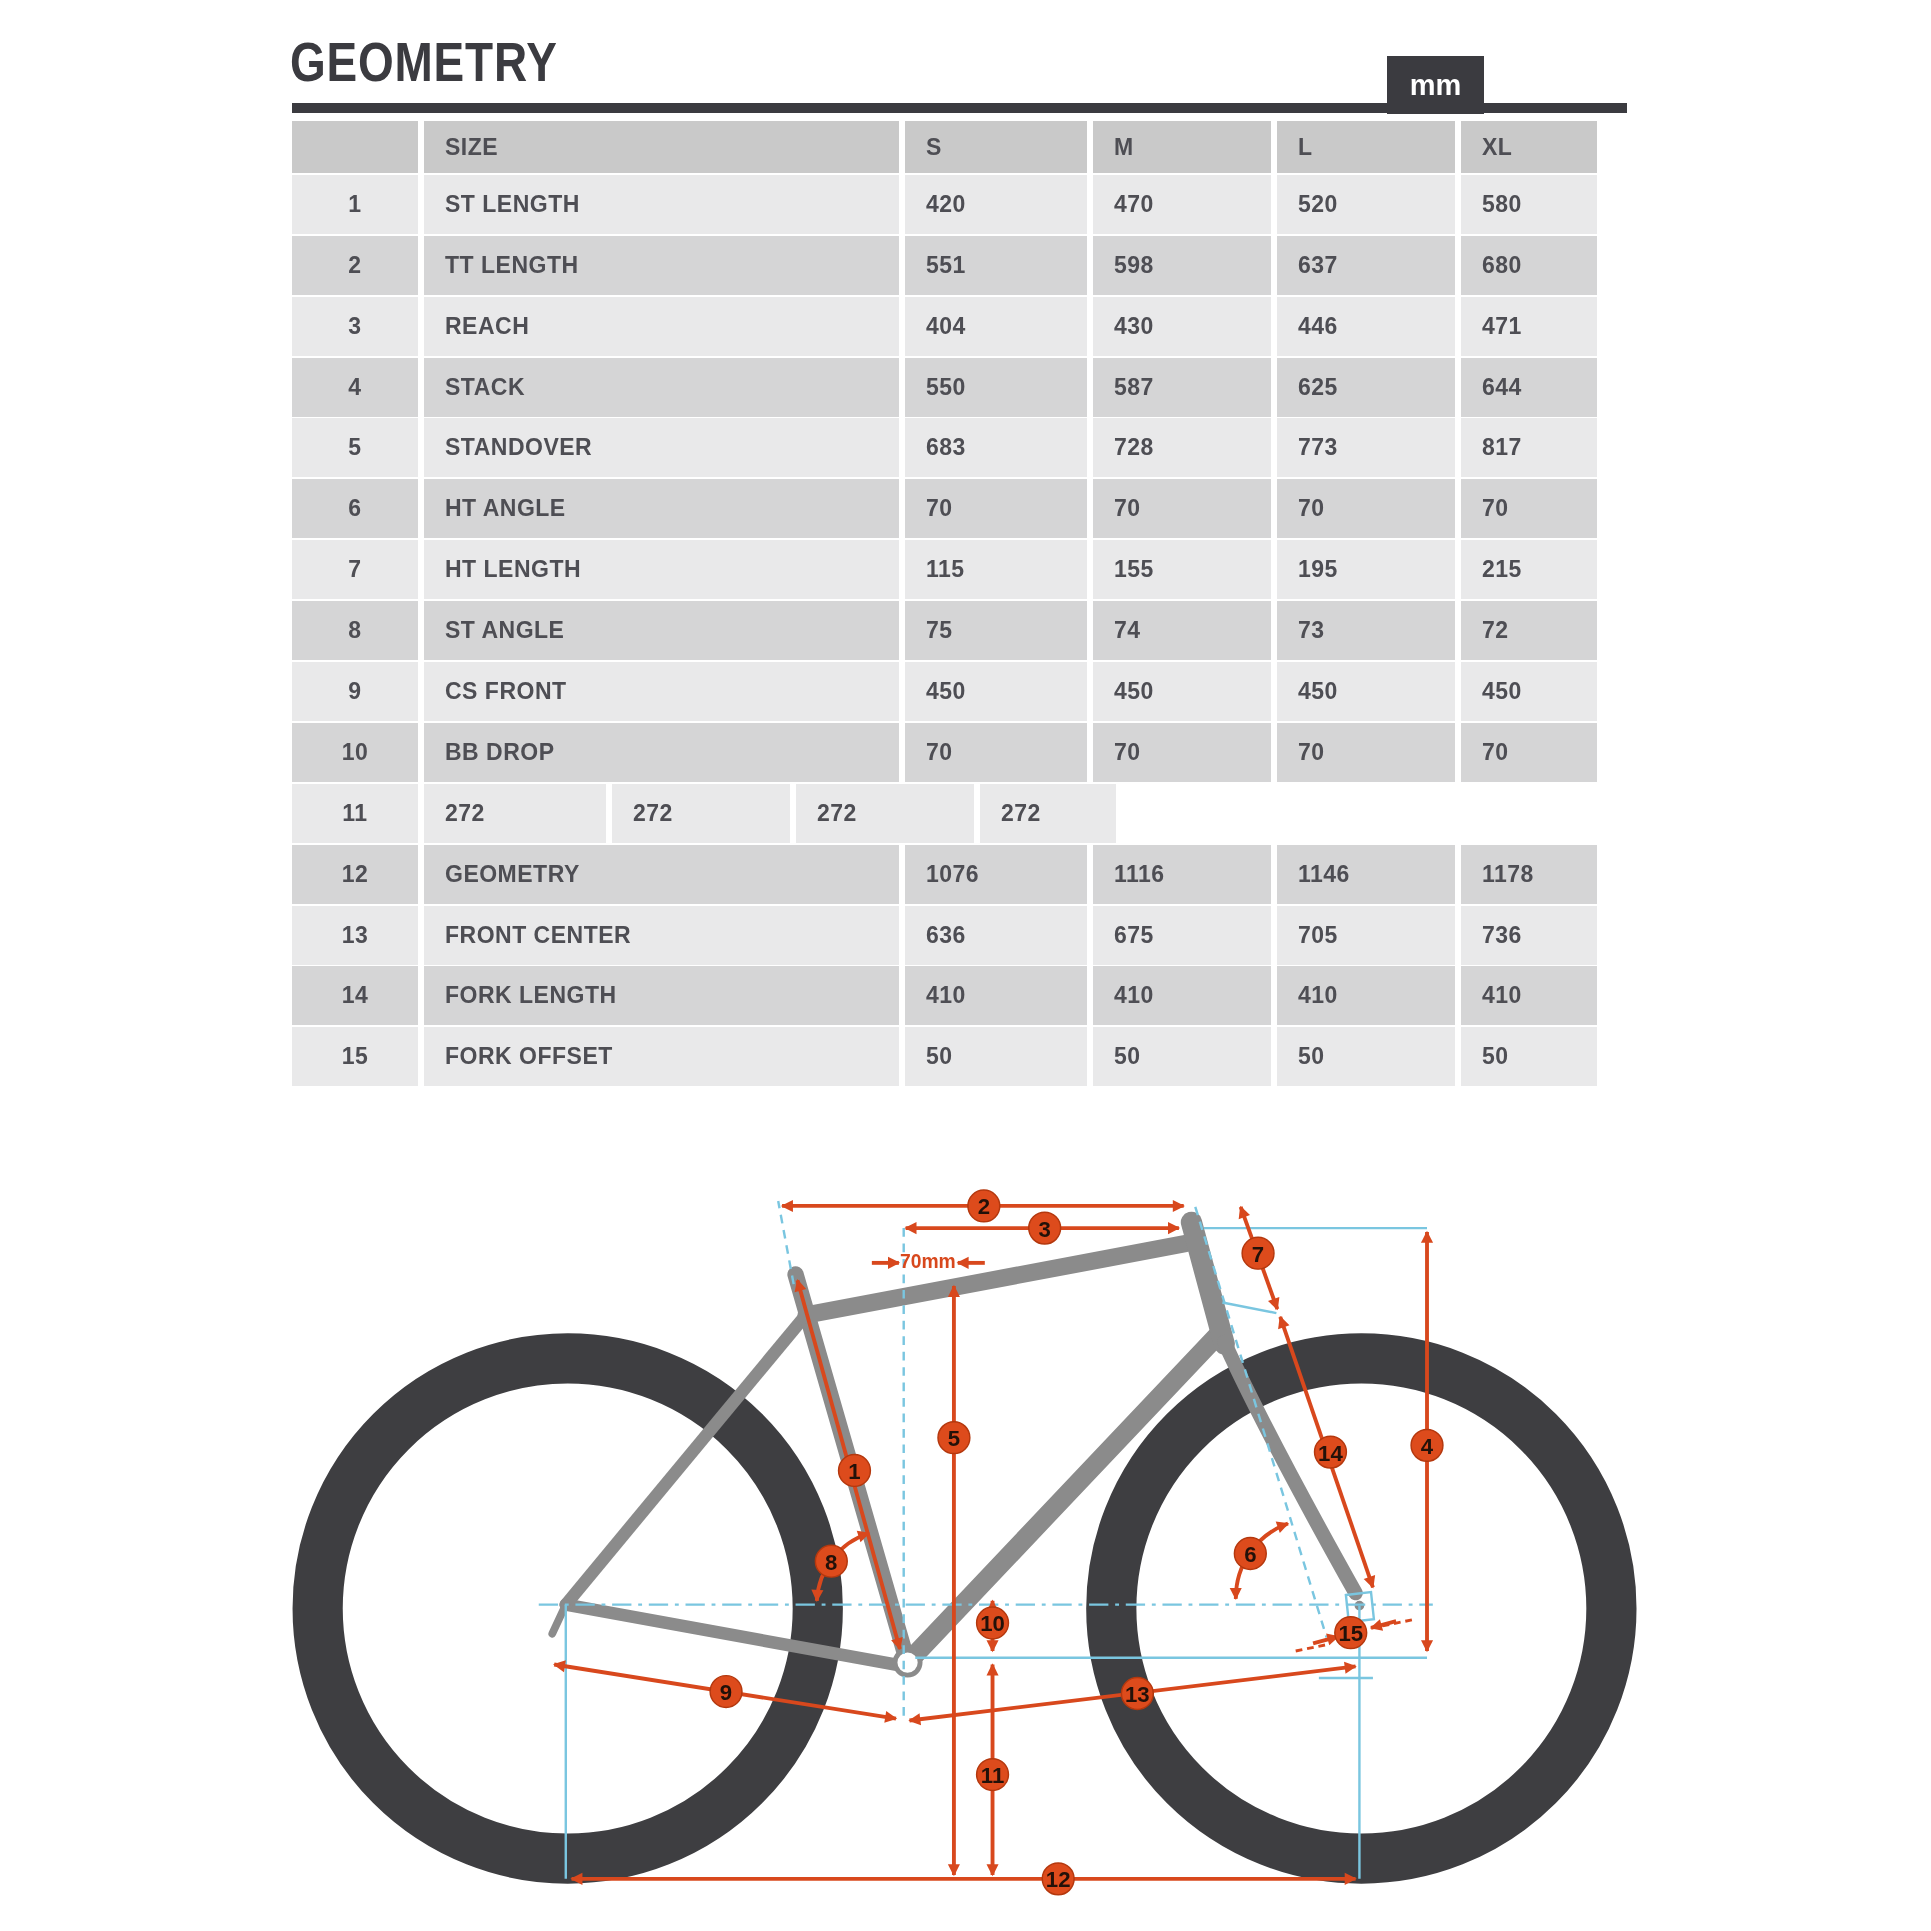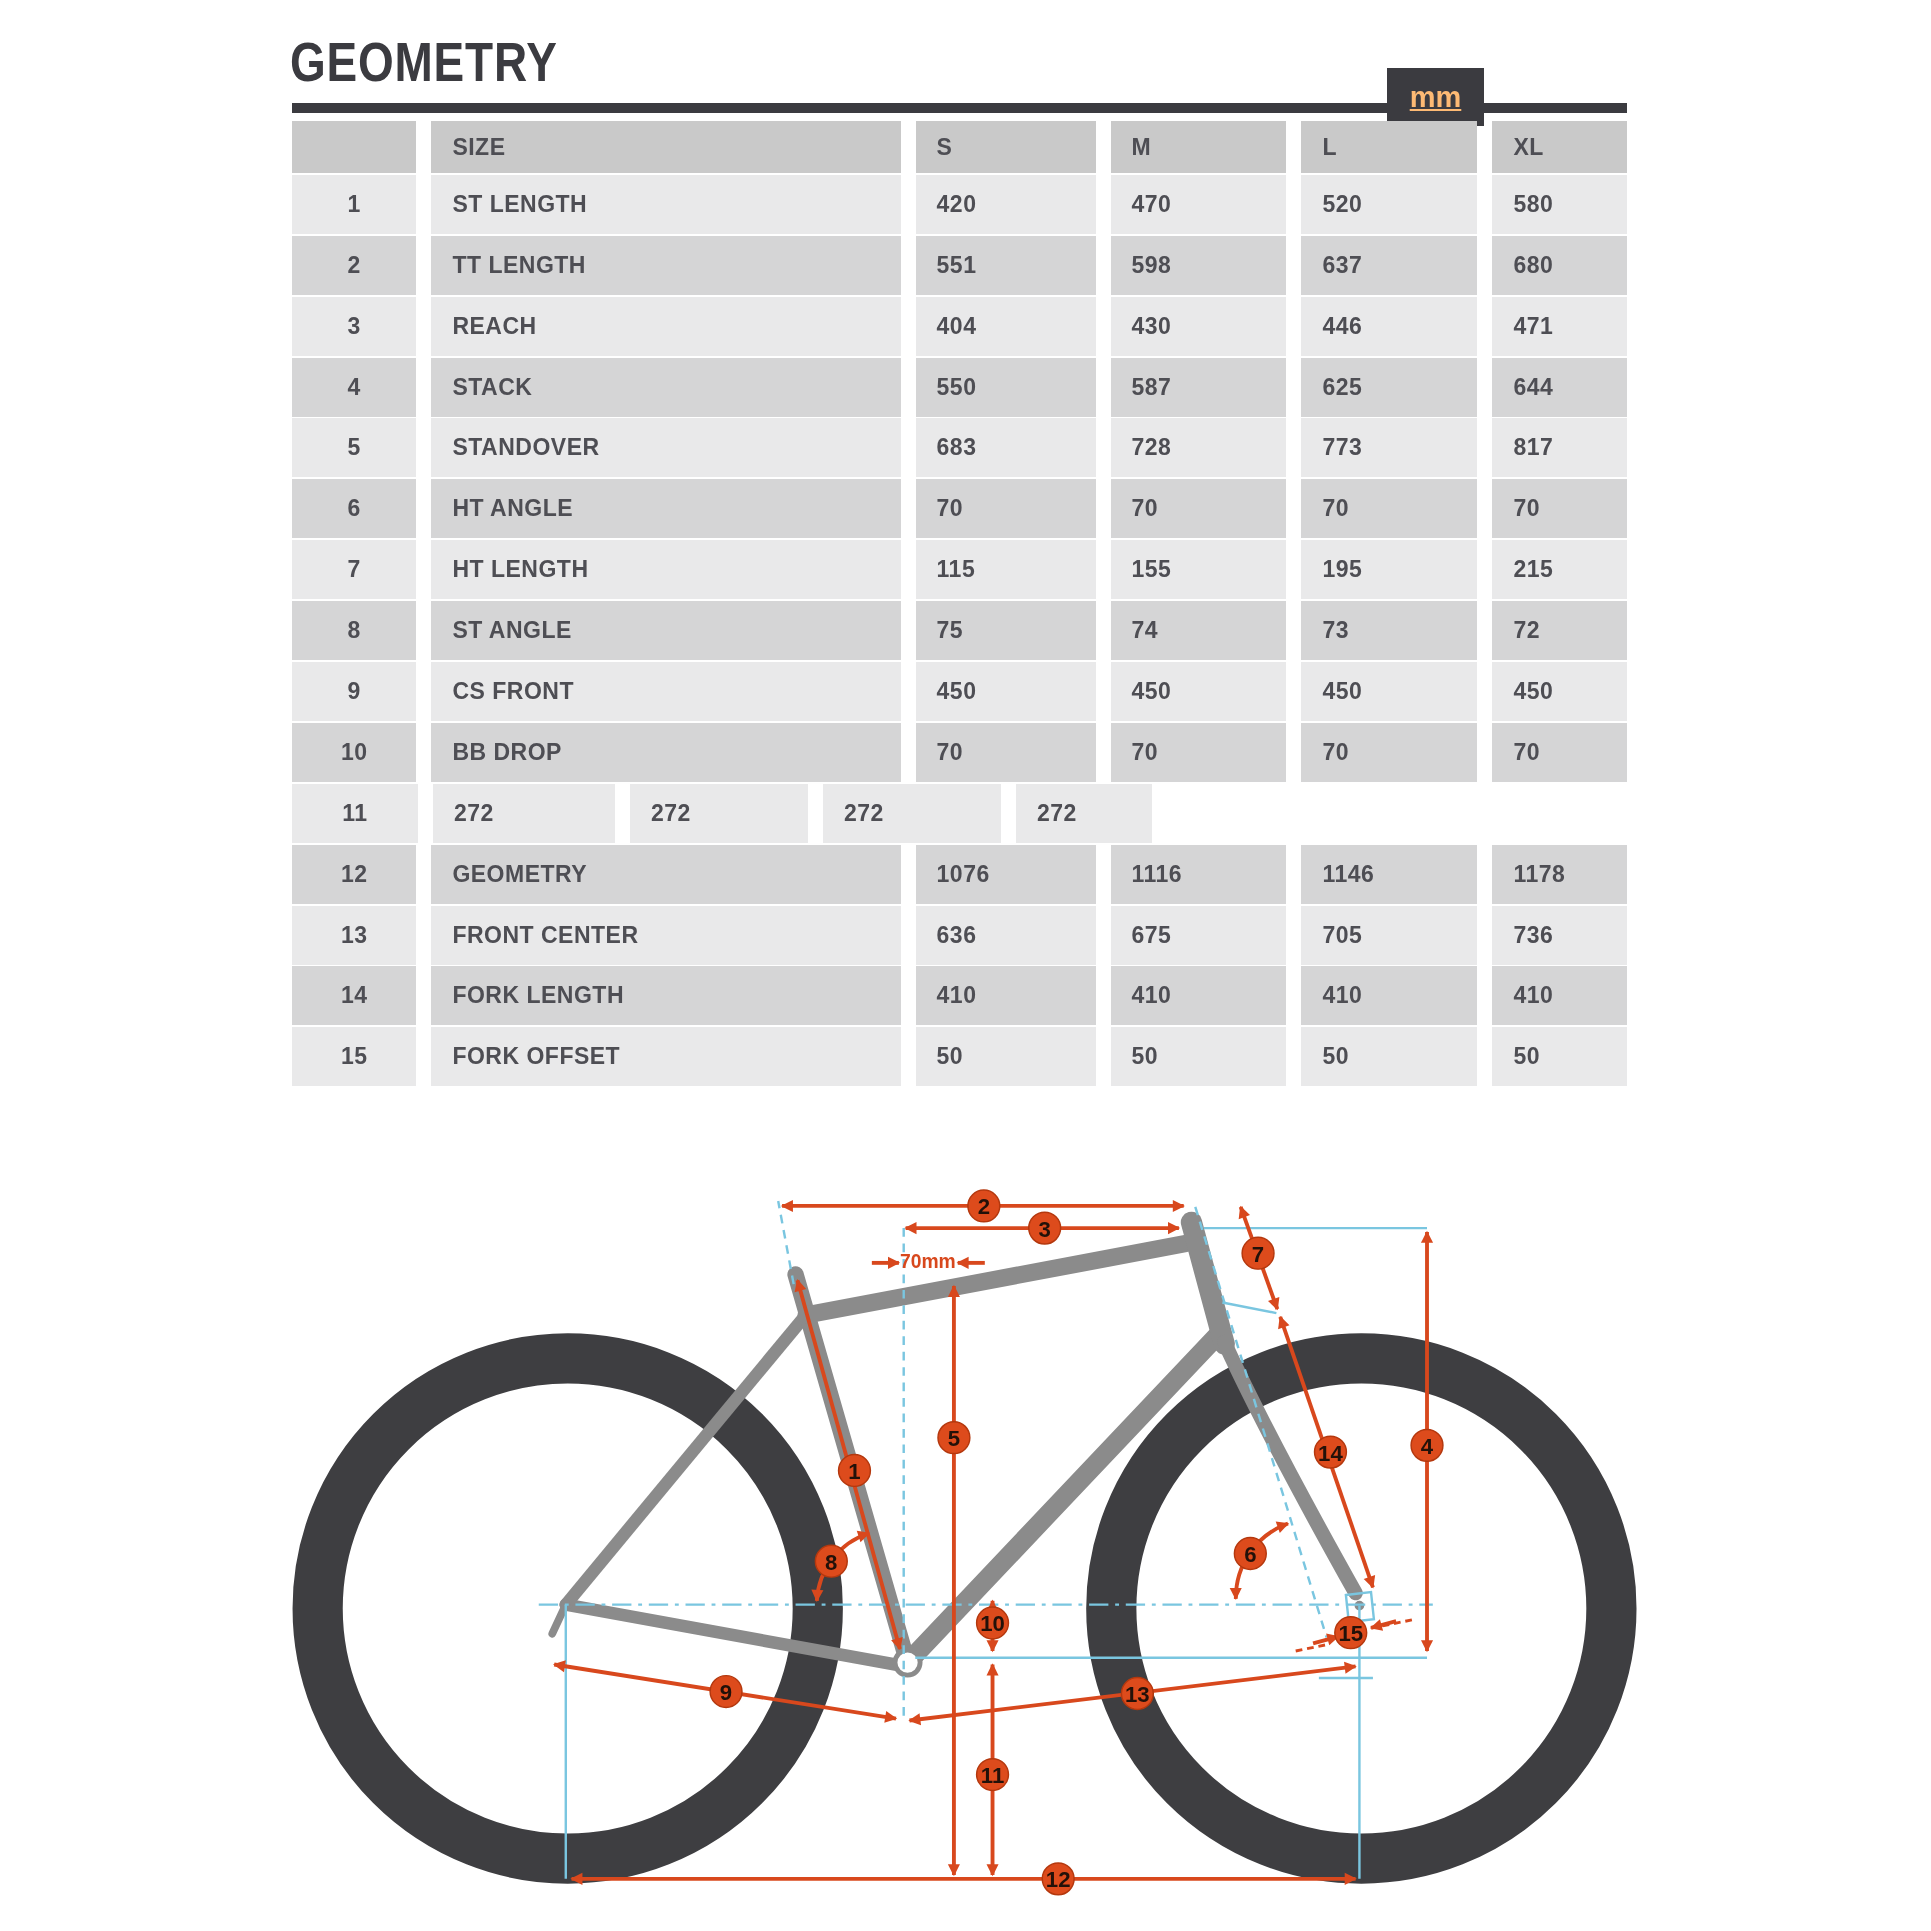--- a/index.html
+++ b/index.html
@@ -3,26 +3,26 @@
 <meta charset="utf-8">
 <style>
   html,body{margin:0;padding:0;background:#ffffff;}
   .page{position:relative;width:1931px;height:1931px;background:#ffffff;overflow:hidden;
         font-family:"Liberation Sans","DejaVu Sans",sans-serif;}
   
   .title{position:absolute;left:290px;top:29px;font-size:56px;font-weight:700;
          color:#3b3b40;letter-spacing:1px;transform:scaleX(.82);transform-origin:left center;
          white-space:nowrap;}
   .title-bar{position:absolute;left:292px;top:103px;width:1335px;height:9.7px;background:#3b3b40;}
-  .unit-badge{position:absolute;left:1387px;top:68px;width:97px;height:58px;background:#3b3b40;
-              color:#fdba74;font-size:29px;font-weight:700;display:flex;align-items:center;
-              justify-content:center;text-decoration:underline;}
+  .unit-badge{position:absolute;left:1387px;top:56px;width:97px;height:58px;background:#3b3b40;
+              color:#ffffff;font-size:29px;font-weight:700;display:flex;align-items:center;
+              justify-content:center;}
   
   .geo-table{position:absolute;left:292px;top:121px;width:1335px;}
-  .tr{display:flex;gap:15px;margin-bottom:1.9px;height:59px;}
+  .tr{display:flex;gap:6px;margin-bottom:1.9px;height:59px;}
   .tr.head{height:52px;}
   .td{box-sizing:border-box;display:flex;align-items:center;padding-left:21px;
       font-size:23px;font-weight:700;color:#4e4e54;letter-spacing:0.5px;}
   .td.c0{width:126px;justify-content:center;padding-left:0;}
   .td.c1{width:475px;}
   .td.c2{width:182px;}
   .td.c3{width:178px;}
   .td.c4{width:178px;}
   .td.c5{width:136px;}
   .tr.head .td{background:#c9c9c9;}

